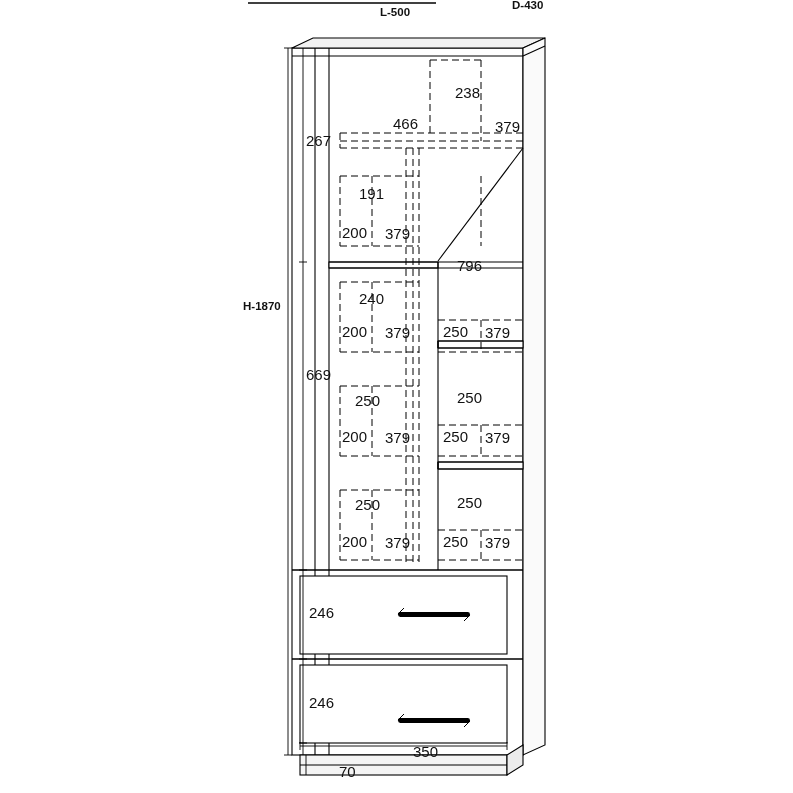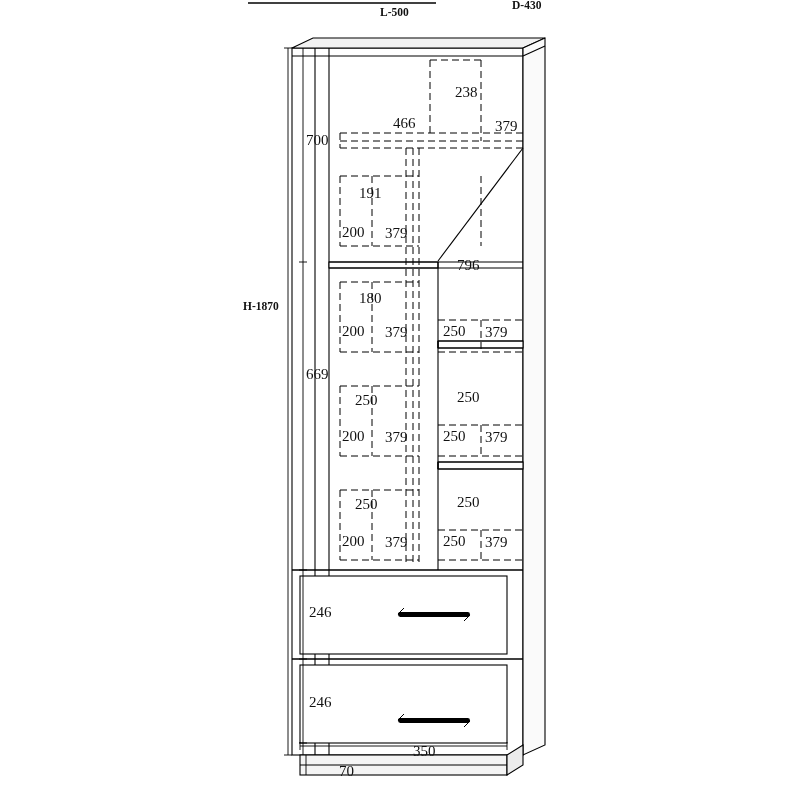--- a/index.html
+++ b/index.html
@@ -1,17 +1,17 @@
 <!DOCTYPE html>
 <html><head>
 <meta charset="utf-8">
 <style>
   html,body{margin:0;padding:0;background:#ffffff;}
   body{width:793px;height:793px;font-family:"Liberation Sans",sans-serif;color:#000;}
-  #stage{position:relative;width:793px;height:793px;overflow:hidden;font-family:Liberation Serif, serif;}
+  #stage{position:relative;width:793px;height:793px;overflow:hidden;}
   .lbl{position:absolute;font-size:15px;line-height:11px;color:#111;white-space:nowrap;}
   .lbl.b{font-weight:bold;font-size:11.5px;}
   svg{position:absolute;left:0;top:0;}
 </style>
 </head>
 <body>
 
 <div id="stage">
 
   <svg width="793" height="793">
@@ -140,26 +140,26 @@
     </g>
   </svg>
 
   <div class="lbl b" style="left:380px;top:7px;">L-500</div>
   <div class="lbl b" style="left:512px;top:0;text-align:right;">D-430</div>
   <div class="lbl b" style="left:243px;top:301px;">H-1870</div>
 
   <div class="lbl" style="left:455px;top:87px;">238</div>
   <div class="lbl" style="left:393px;top:118px;">466</div>
   <div class="lbl" style="left:495px;top:121px;">379</div>
-  <div class="lbl" style="left:306px;top:135px;">700</div>
+  <div class="lbl" style="left:306px;top:135px;">267</div>
   <div class="lbl" style="left:359px;top:188px;">191</div>
   <div class="lbl" style="left:342px;top:227px;">200</div>
   <div class="lbl" style="left:385px;top:228px;">379</div>
   <div class="lbl" style="left:457px;top:260px;">796</div>
-  <div class="lbl" style="left:359px;top:293px;">180</div>
+  <div class="lbl" style="left:359px;top:293px;">240</div>
   <div class="lbl" style="left:342px;top:326px;">200</div>
   <div class="lbl" style="left:385px;top:327px;">379</div>
   <div class="lbl" style="left:443px;top:326px;">250</div>
   <div class="lbl" style="left:485px;top:327px;">379</div>
   <div class="lbl" style="left:306px;top:369px;">669</div>
   <div class="lbl" style="left:355px;top:395px;">250</div>
   <div class="lbl" style="left:457px;top:392px;">250</div>
   <div class="lbl" style="left:342px;top:431px;">200</div>
   <div class="lbl" style="left:385px;top:432px;">379</div>
   <div class="lbl" style="left:443px;top:431px;">250</div>

